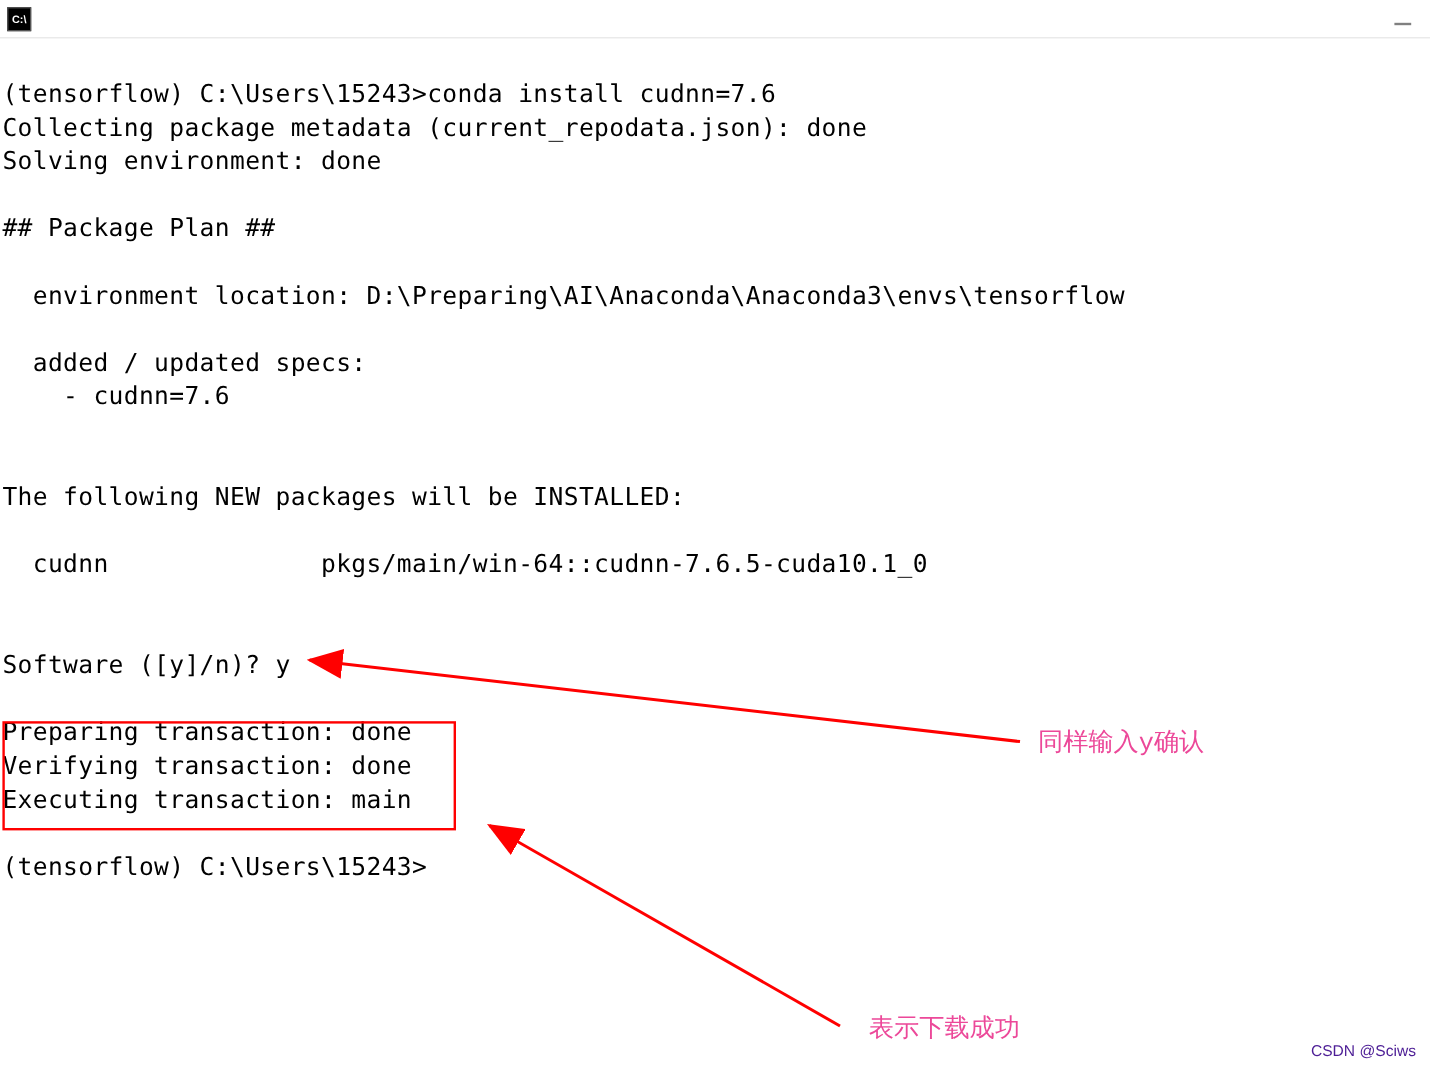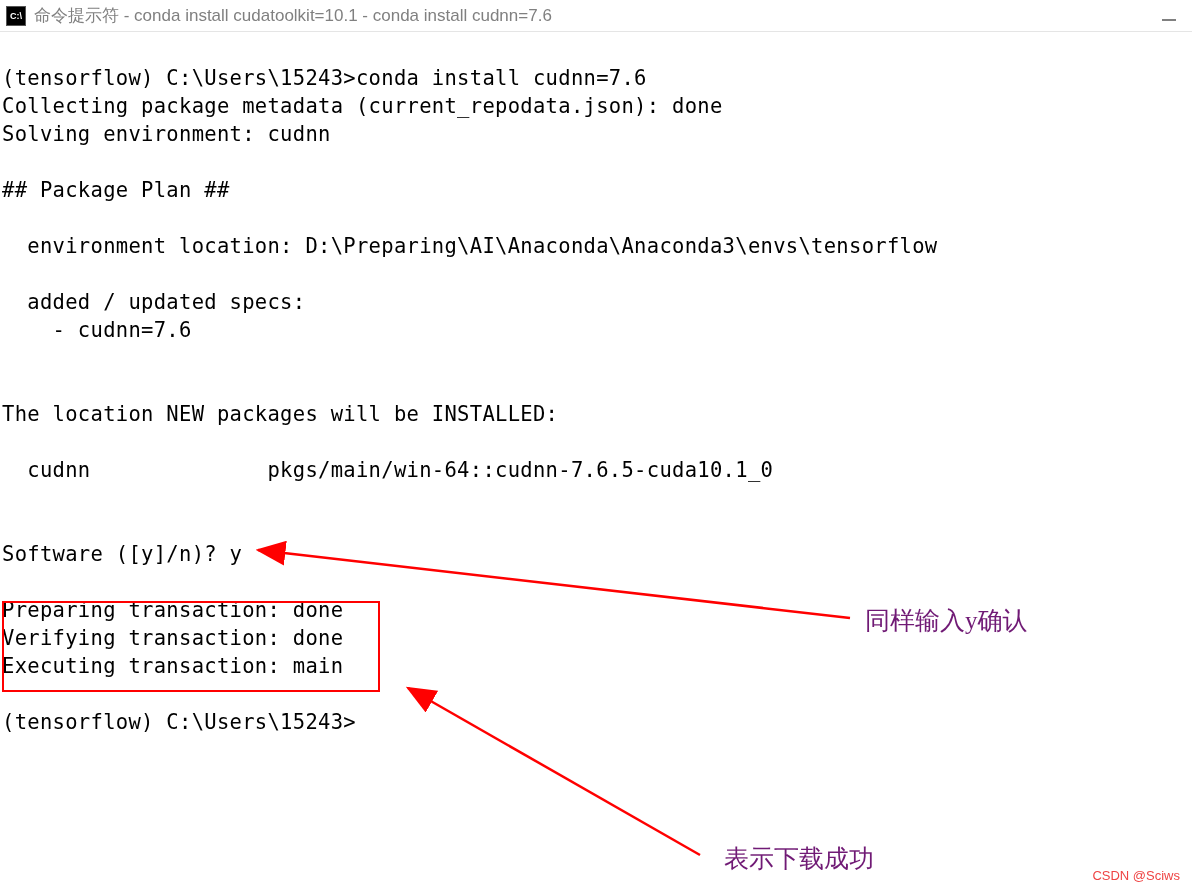--- a/index.html
+++ b/index.html
@@ -67,65 +67,64 @@
       position: absolute;
       border: 2.5px solid #ff0000;
       left: 2px;
       top: 601px;
       width: 378px;
       height: 91px;
       pointer-events: none;
     }
     .annotation {
       position: absolute;
-      font-family: Liberation Serif, serif;
-      font-size: 25px;
-      color: #701a75;
+      font-family: Liberation Mono, monospace;
+      font-size: 21px;
+      color: #ec4899;
       pointer-events: none;
     }
     .arrow-svg {
       position: absolute;
       pointer-events: none;
     }
     .watermark {
       position: absolute;
       bottom: 6px;
       right: 12px;
       font-family: "Microsoft YaHei", sans-serif;
       font-size: 13px;
-      color: #ef4444;
+      color: #4c1d95;
     }
   </style>
 </head>
 <body>
 
 <div class="titlebar">
   <div class="titlebar-icon">
     <span>C:\</span>
   </div>
-  <span>命令提示符 - conda  install cudatoolkit=10.1 - conda  install cudnn=7.6</span>
   <div class="window-controls">
     <div class="min-btn"></div>
   </div>
 </div>
 
 <div class="terminal">
 <span>(tensorflow) C:\Users\15243&gt;conda install cudnn=7.6</span>
 <span>Collecting package metadata (current_repodata.json): done</span>
-<span>Solving environment: cudnn</span>
+<span>Solving environment: done</span>
 <span></span>
 <span>## Package Plan ##</span>
 <span></span>
 <span>  environment location: D:\Preparing\AI\Anaconda\Anaconda3\envs\tensorflow</span>
 <span></span>
 <span>  added / updated specs:</span>
 <span>    - cudnn=7.6</span>
 <span></span>
 <span></span>
-<span>The location NEW packages will be INSTALLED:</span>
+<span>The following NEW packages will be INSTALLED:</span>
 <span></span>
 <span>  cudnn              pkgs/main/win-64::cudnn-7.6.5-cuda10.1_0</span>
 <span></span>
 <span></span>
 <span>Software ([y]/n)? y</span>
 <span></span>
 <span>Preparing transaction: done</span>
 <span>Verifying transaction: done</span>
 <span>Executing transaction: main</span>
 <span></span>

